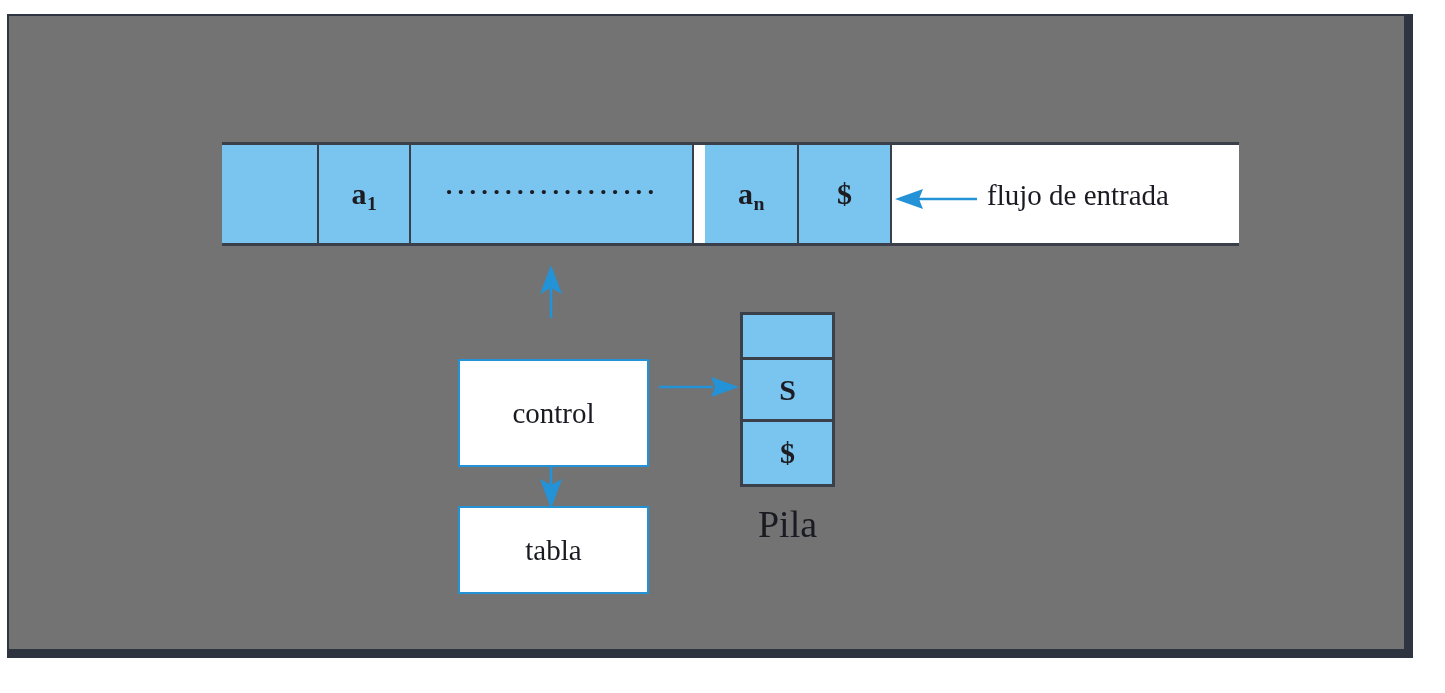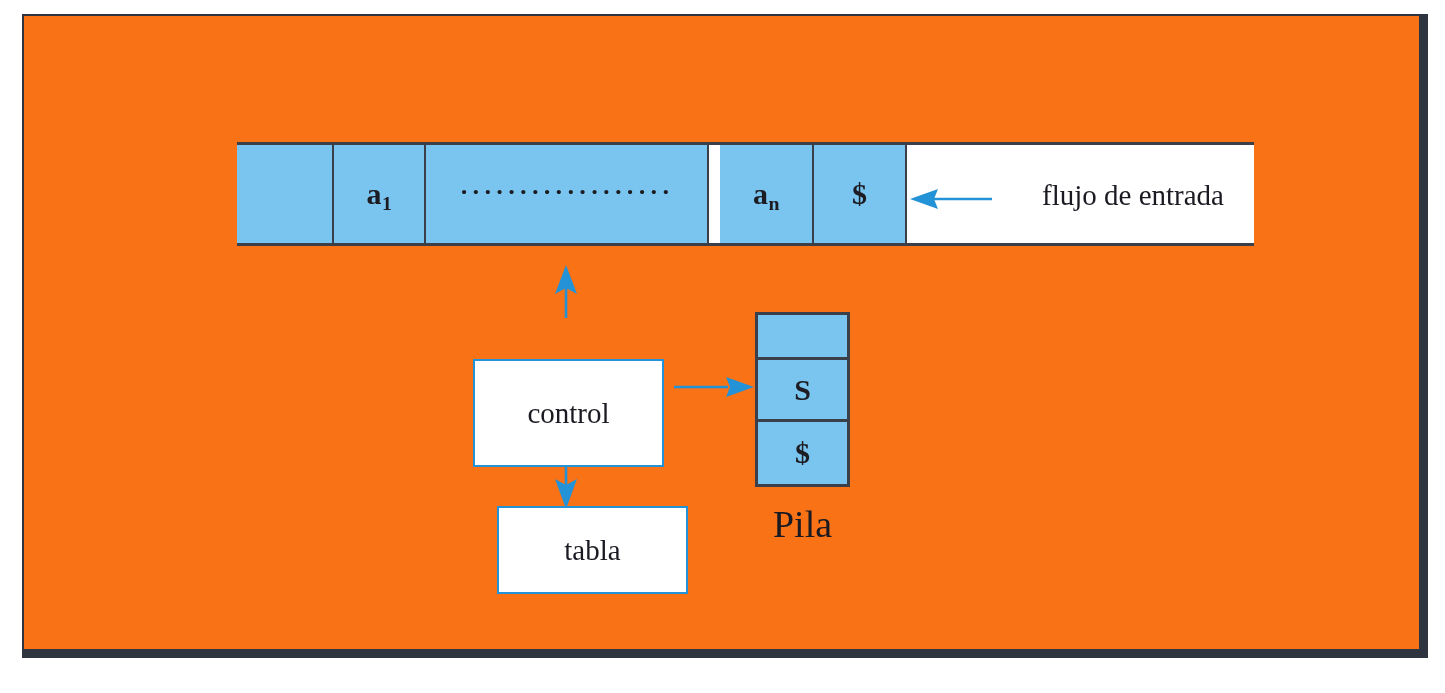--- a/index.html
+++ b/index.html
@@ -12,25 +12,25 @@
     width: 1445px;
     height: 693px;
     background: #ffffff;
     font-family: "Liberation Serif", "DejaVu Serif", serif;
     overflow: hidden;
   }
 
   
   #figure-frame {
     position: absolute;
-    left: 22px;
+    left: 7px;
     top: 14px;
     width: 1406px;
     height: 644px;
-    background: #f97316;
+    background: #737373;
     border-top: 2px solid #2e3440;
     border-left: 2px solid #2e3440;
     border-right: 9px solid #2e3440;
     border-bottom: 9px solid #2e3440;
     box-sizing: border-box;
   }
 
   
   #input-tape {
     position: absolute;
@@ -96,21 +96,20 @@
     width: 84px;
     height: 28px;
   }
   #input-stream-label {
     position: absolute;
     left: 978px;
     top: 163px;
     font-size: 29px;
     color: #1a1a22;
     white-space: nowrap;
-    margin-left: 40px;
   }
 
   
   #control-box {
     position: absolute;
     left: 449px;
     top: 298px;
     width: 191px;
     height: 108px;
     background: #ffffff;
@@ -132,21 +131,20 @@
     width: 191px;
     height: 88px;
     background: #ffffff;
     border: 2px solid #2492d6;
     box-sizing: border-box;
     display: flex;
     align-items: center;
     justify-content: center;
     font-size: 29px;
     color: #1a1a22;
-    margin-left: 24px;
   }
 
   
   #arrow-up-to-tape {
     position: absolute;
     left: 525px;
     top: 248px;
     width: 34px;
     height: 54px;
   }

